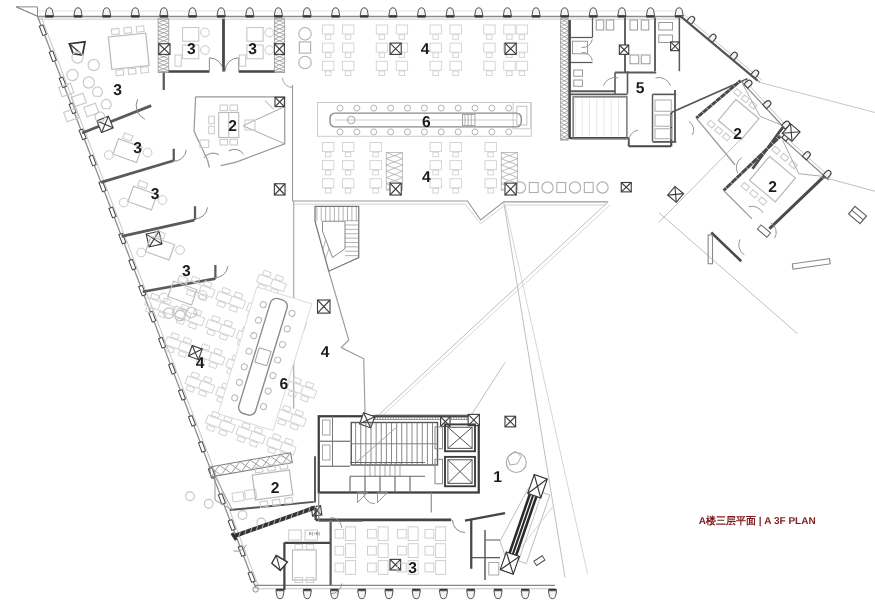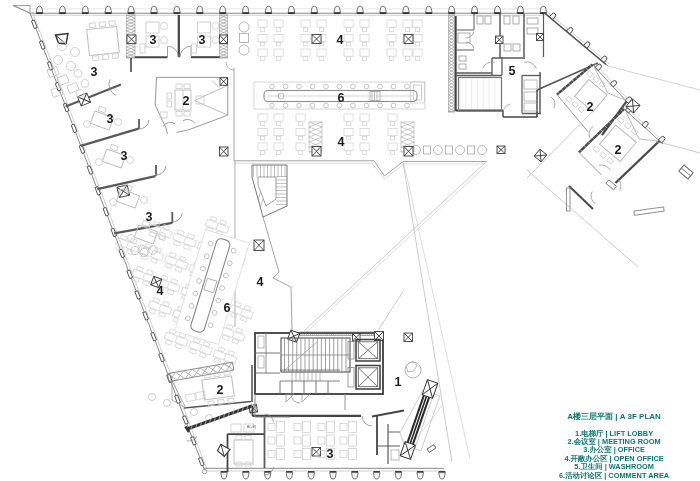--- a/index.html
+++ b/index.html
@@ -1256,23 +1256,15 @@
 <text x="220.0" y="394.0" font-size="12.5" font-weight="bold" fill="#1a1a1a" text-anchor="middle" font-family="Liberation Sans, sans-serif">2</text>
 <text x="340.0" y="43.5" font-size="12.5" font-weight="bold" fill="#1a1a1a" text-anchor="middle" font-family="Liberation Sans, sans-serif">4</text>
 <text x="341.0" y="145.5" font-size="12.5" font-weight="bold" fill="#1a1a1a" text-anchor="middle" font-family="Liberation Sans, sans-serif">4</text>
 <text x="160.0" y="294.5" font-size="12.5" font-weight="bold" fill="#1a1a1a" text-anchor="middle" font-family="Liberation Sans, sans-serif">4</text>
 <text x="260.0" y="285.5" font-size="12.5" font-weight="bold" fill="#1a1a1a" text-anchor="middle" font-family="Liberation Sans, sans-serif">4</text>
 <text x="341.0" y="101.5" font-size="12.5" font-weight="bold" fill="#1a1a1a" text-anchor="middle" font-family="Liberation Sans, sans-serif">6</text>
 <text x="227.0" y="311.5" font-size="12.5" font-weight="bold" fill="#1a1a1a" text-anchor="middle" font-family="Liberation Sans, sans-serif">6</text>
 <text x="512.0" y="74.5" font-size="12.5" font-weight="bold" fill="#1a1a1a" text-anchor="middle" font-family="Liberation Sans, sans-serif">5</text>
 <text x="398.0" y="385.5" font-size="12.5" font-weight="bold" fill="#1a1a1a" text-anchor="middle" font-family="Liberation Sans, sans-serif">1</text>
 </svg>
-<div style="position:absolute;left:559px;top:411px;font-family:'Liberation Sans',sans-serif;color:#0f766e;text-align:center;">
+<div style="position:absolute;left:559px;top:411px;font-family:'Liberation Sans',sans-serif;color:#7f1d1d;">
 <div style="font-size:8px;font-weight:bold;">A楼三层平面 | A 3F PLAN</div>
-<div style="font-size:7.4px;font-weight:bold;line-height:8.45px;margin-top:7.5px;">
-<div>1.电梯厅 | LIFT LOBBY</div>
-<div>2.会议室 | MEETING ROOM</div>
-<div>3.办公室 | OFFICE</div>
-<div>4.开敞办公区 | OPEN OFFICE</div>
-<div>5.卫生间 | WASHROOM</div>
-<div>6.活动讨论区 | COMMENT AREA</div>
-</div>
     </div>
 </div>
 </body></html>

